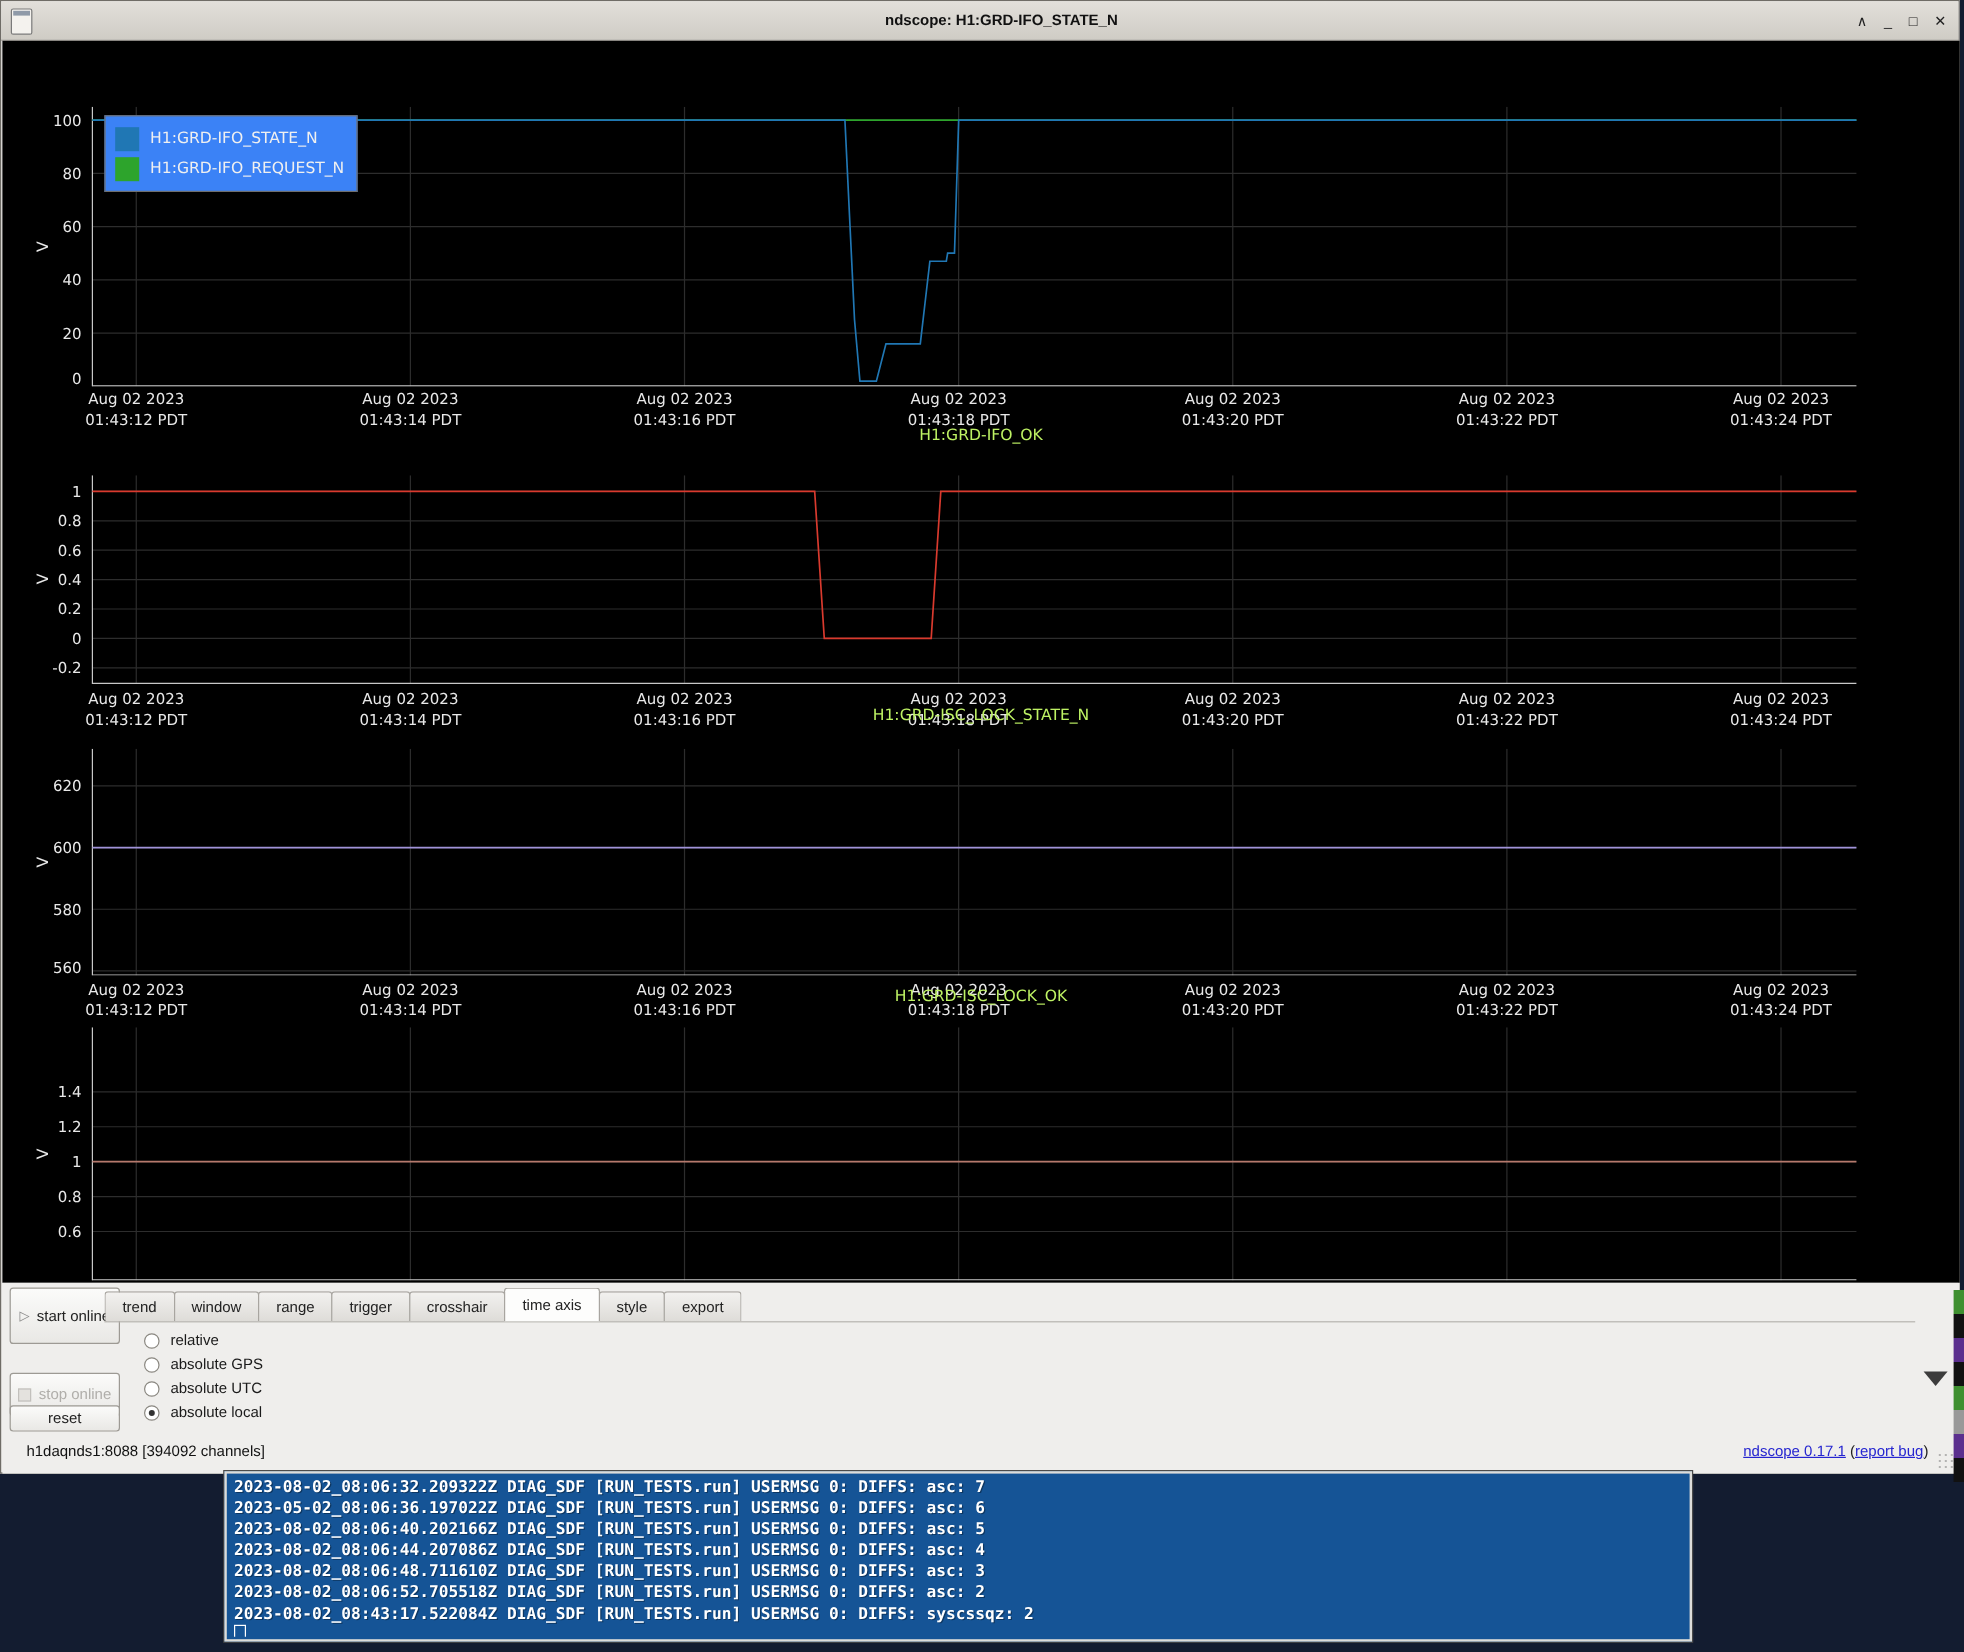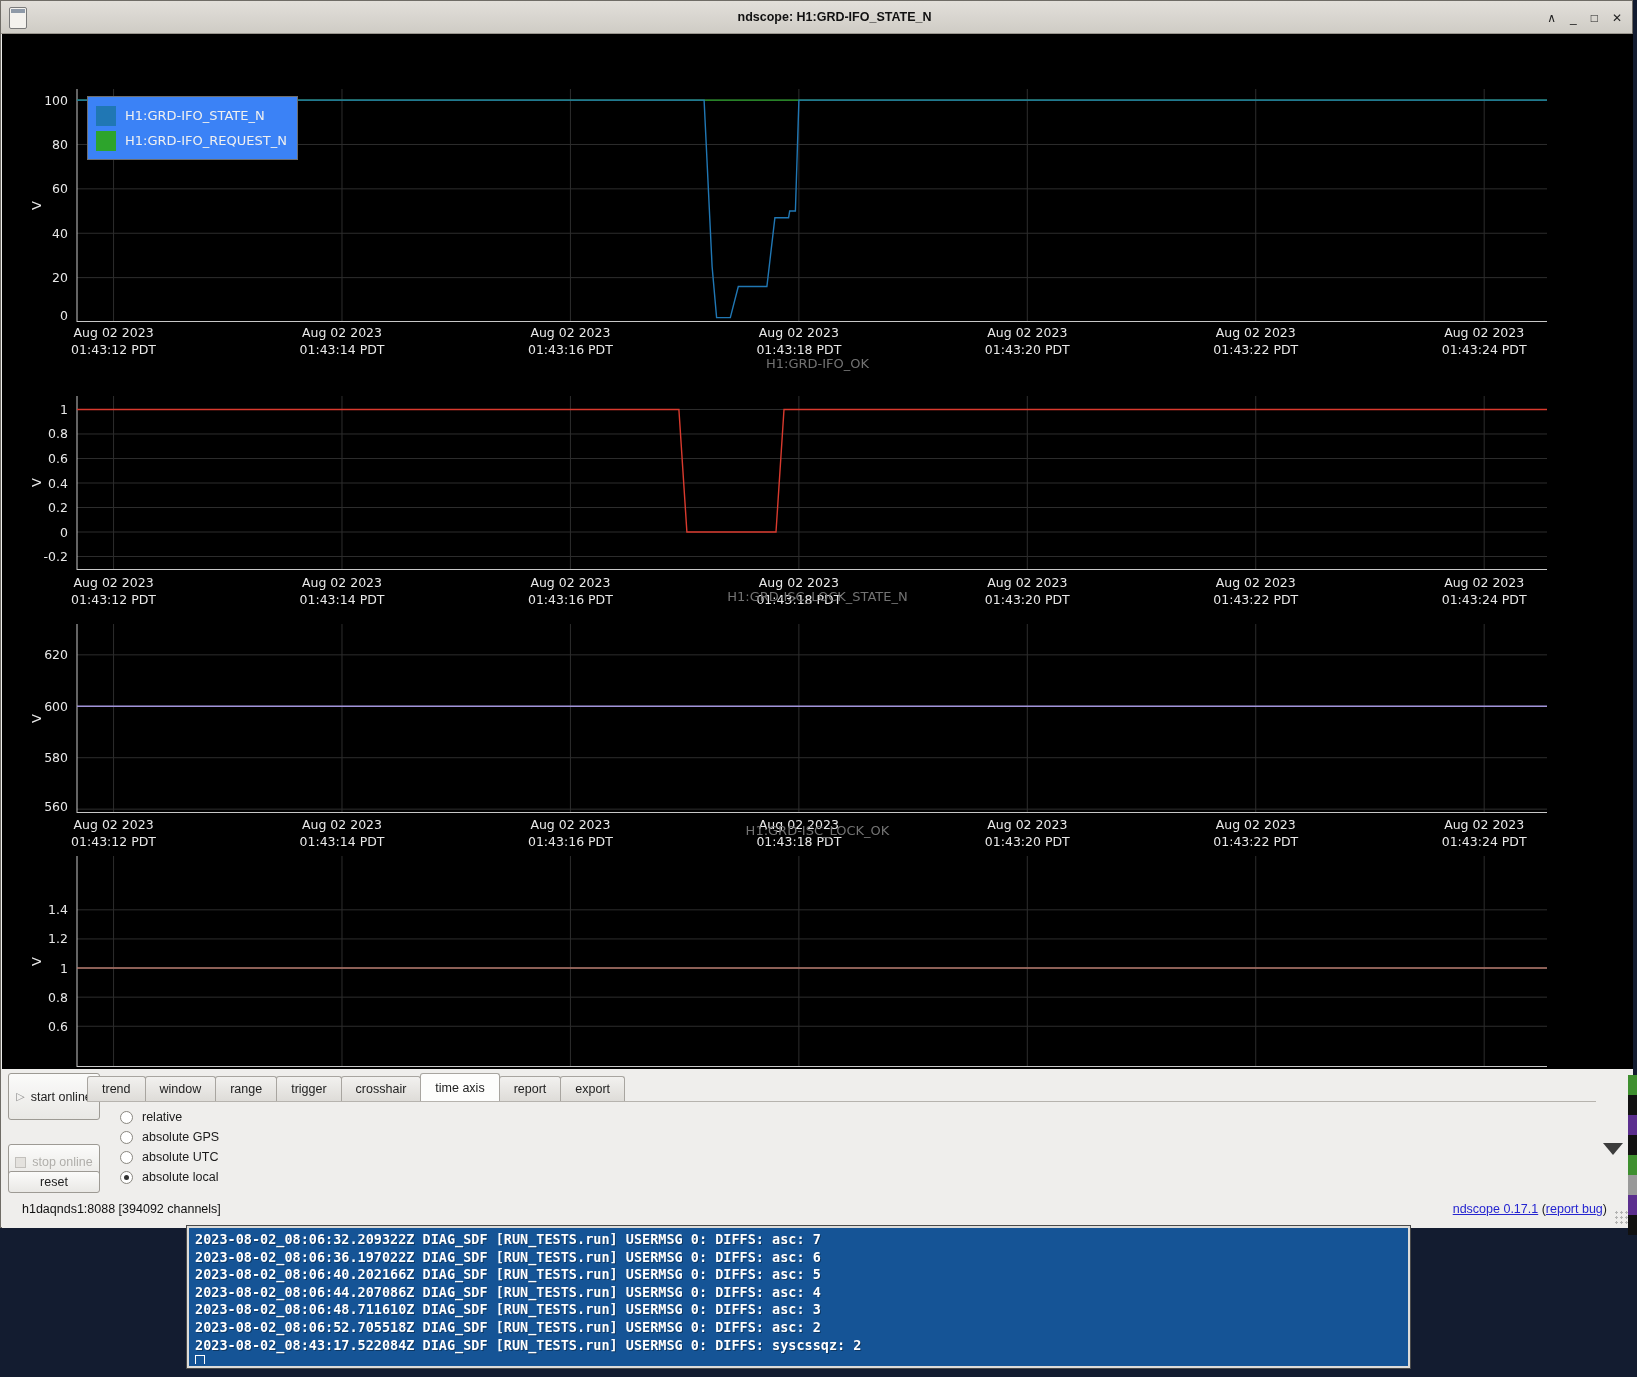--- a/index.html
+++ b/index.html
@@ -15,21 +15,21 @@
   .titlebar-icon{position:absolute;left:8px;top:6px;width:16px;height:20px;
                  background:#f4f2ee;border:1px solid #7a7a7a;border-radius:2px;}
   .titlebar-icon::before{content:"";position:absolute;left:1px;top:1px;right:1px;height:4px;background:#8f9aa8;}
   .titlebar-title{flex:1;text-align:center;font-size:12.5px;font-weight:bold;color:#111;margin-left:36px;}
   .titlebar-controls{position:absolute;right:10px;top:0;height:33px;display:flex;align-items:center;gap:14px;
                      font-size:12px;color:#222;}
   .titlebar-controls span{cursor:default;line-height:1;}
 
   
   .plot-region{position:absolute;left:1px;top:33px;width:1631px;height:1035px;background:#000;overflow:hidden;}
-  .panel-title{position:absolute;width:1631px;text-align:center;color:#737373;font-size:13px;
+  .panel-title{position:absolute;width:1631px;text-align:center;color:#bef264;font-size:13px;
                font-family:"DejaVu Sans","Liberation Sans",sans-serif;}
   .chart-svg{position:absolute;left:0;}
   .xlabels{position:absolute;left:0;width:1631px;overflow:hidden;}
   .xtick{position:absolute;transform:translateX(-50%);text-align:center;color:#e8e8e8;
          font-size:12.5px;line-height:17px;white-space:nowrap;
          font-family:"DejaVu Sans","Liberation Sans",sans-serif;}
   .ylab{position:absolute;color:#e8e8e8;font-size:13px;transform:rotate(-90deg);transform-origin:center;
         font-family:"DejaVu Sans","Liberation Sans",sans-serif;}
   .legend{position:absolute;background:#3b82f6;border:1px solid #6e6e6e;padding:6px 10px 6px 8px;}
   .legend-row{display:flex;align-items:center;gap:9px;height:25px;}
@@ -314,21 +314,21 @@
         <span>reset</span>
       </div>
 
       <div class="tabbar" id="tabbar">
           <div class="tab">trend</div>
           <div class="tab">window</div>
           <div class="tab">range</div>
           <div class="tab">trigger</div>
           <div class="tab">crosshair</div>
           <div class="tab selected">time axis</div>
-          <div class="tab">report</div>
+          <div class="tab">style</div>
           <div class="tab">export</div>
         </div>
       <div class="pane-topline"></div>
       <div class="radio-group" id="radio-group">
           <div class="radio-row">
             <span class="radio-circle"></span>
             <span class="radio-label">relative</span>
           </div>
           <div class="radio-row">
             <span class="radio-circle"></span>
@@ -360,21 +360,21 @@
       <div style="background: rgb(17, 17, 17); height: 20px;"></div>
       <div style="background: rgb(63, 144, 48); height: 20px;"></div>
       <div style="background: rgb(153, 153, 153); height: 20px;"></div>
       <div style="background: rgb(91, 47, 142); height: 20px;"></div>
       <div style="background: rgb(17, 17, 17); height: 20px;"></div>
     </div>
 
   <div class="terminal">
     <div class="terminal-inner" id="terminal-inner">
         <div class="term-line">2023-08-02_08:06:32.209322Z DIAG_SDF [RUN_TESTS.run] USERMSG 0: DIFFS: asc: 7</div>
-        <div class="term-line">2023-08-02_08:06:36.197022Z DIAG_SDF [RUN_TESTS.run] USERMSG 0: DIFFS: asc: 6</div>
+        <div class="term-line">2023-05-02_08:06:36.197022Z DIAG_SDF [RUN_TESTS.run] USERMSG 0: DIFFS: asc: 6</div>
         <div class="term-line">2023-08-02_08:06:40.202166Z DIAG_SDF [RUN_TESTS.run] USERMSG 0: DIFFS: asc: 5</div>
         <div class="term-line">2023-08-02_08:06:44.207086Z DIAG_SDF [RUN_TESTS.run] USERMSG 0: DIFFS: asc: 4</div>
         <div class="term-line">2023-08-02_08:06:48.711610Z DIAG_SDF [RUN_TESTS.run] USERMSG 0: DIFFS: asc: 3</div>
         <div class="term-line">2023-08-02_08:06:52.705518Z DIAG_SDF [RUN_TESTS.run] USERMSG 0: DIFFS: asc: 2</div>
         <div class="term-line">2023-08-02_08:43:17.522084Z DIAG_SDF [RUN_TESTS.run] USERMSG 0: DIFFS: syscssqz: 2</div>
         <div class="term-line"><span class="term-cursor"></span></div>
       </div>
   </div>
 
 </div>

